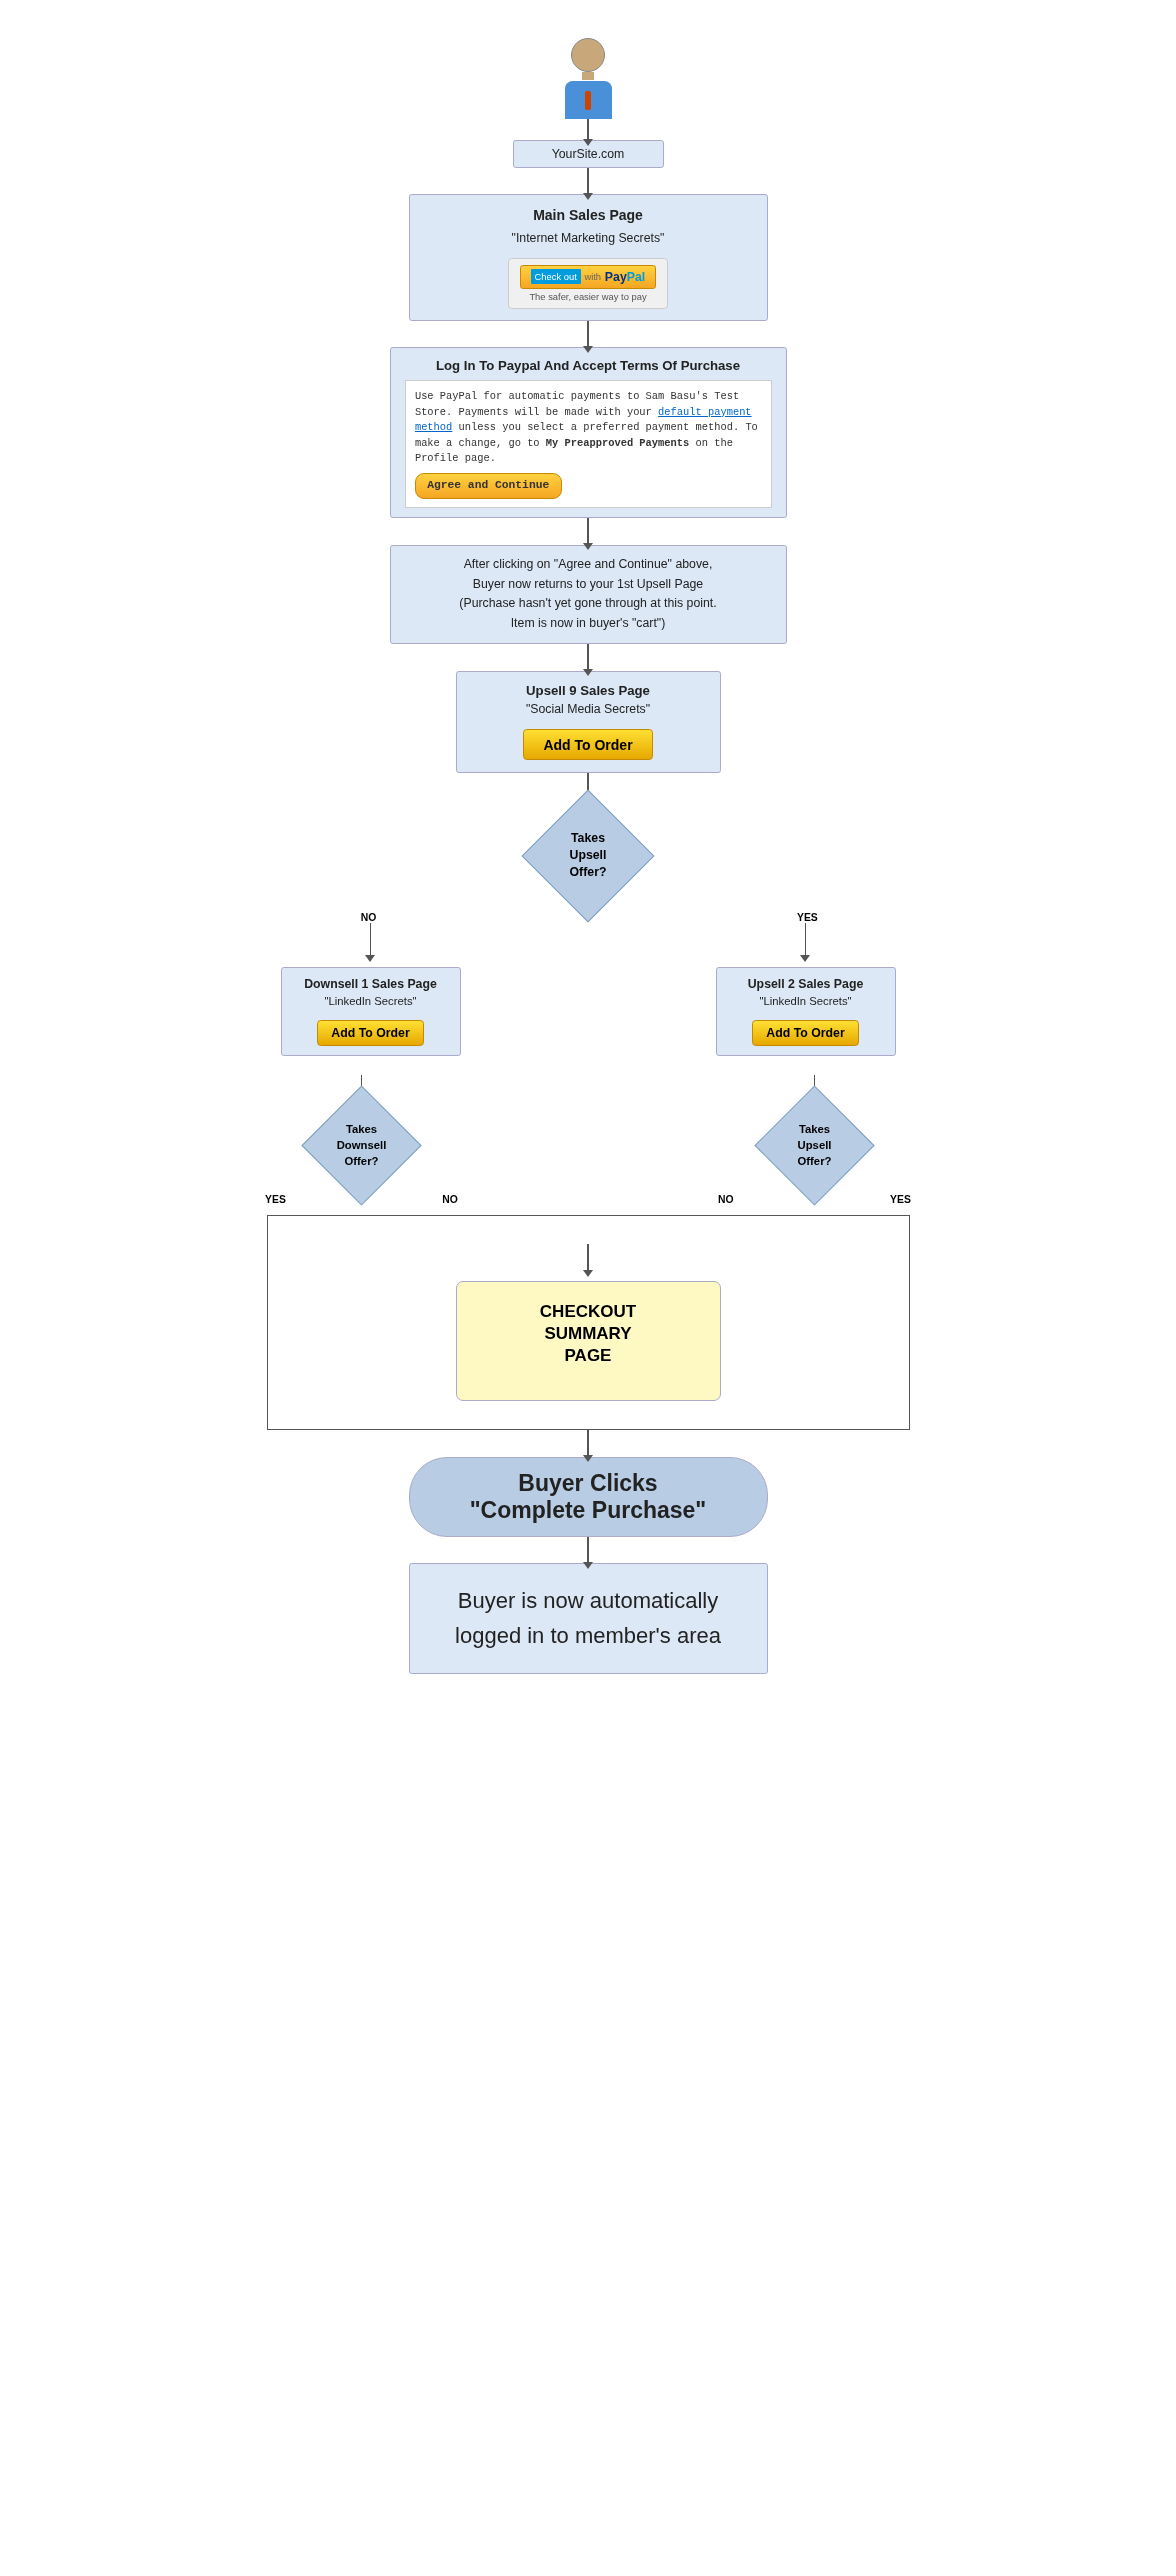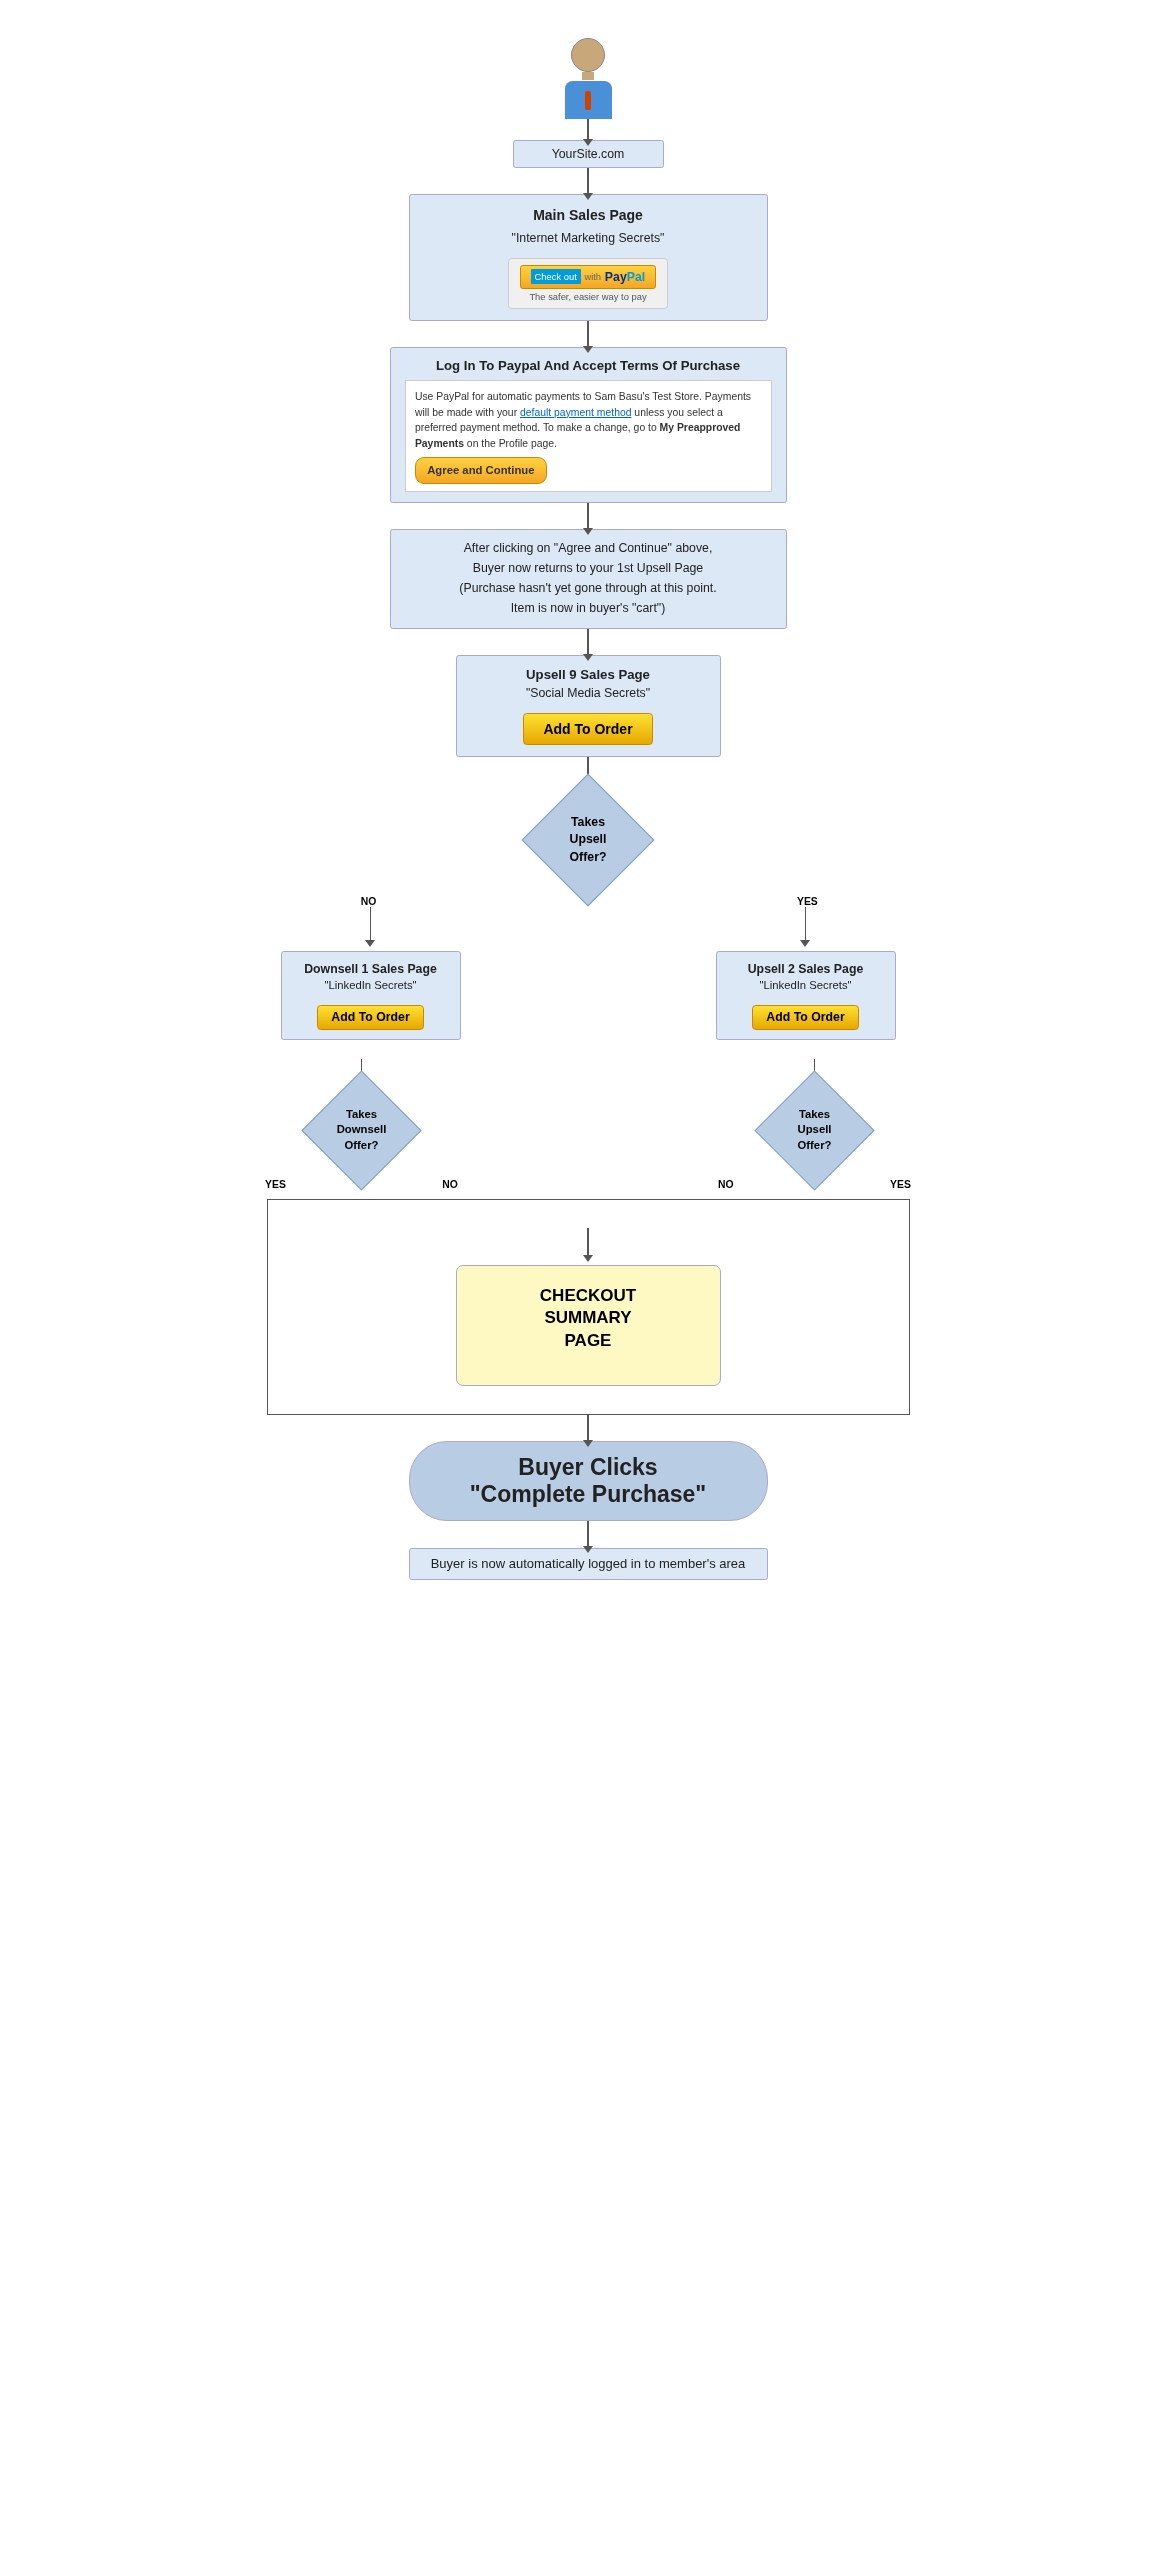--- a/index.html
+++ b/index.html
@@ -149,20 +149,21 @@
       text-align: center;
       margin-bottom: 7.6px;
     }
     .paypal-login-inner {
       background: #fff;
       border: 0.9px solid #ccc;
       padding: 7.6px 9.4px;
       font-size: 10.4px;
       color: #333;
       line-height: 1.5;
+      font-family: Liberation Mono, monospace;
     }
     .paypal-login-inner a {
       color: #0066cc;
       text-decoration: underline;
     }
     .agree-btn {
       background: linear-gradient(to bottom, #ffd140, #f5a623);
       border: 0.9px solid #c68a00;
       border-radius: 9px;
       padding: 3.8px 11.3px;
@@ -376,20 +377,20 @@
   </div>
 
   <div class="arrow-down" style="height:26.5px;"></div>
 
   <div class="rounded-box">
     <span>Buyer Clicks<br>"Complete Purchase"</span>
   </div>
 
   <div class="arrow-down" style="height:26.5px;"></div>
 
-  <div class="box" style="width:359px; font-size:13px; padding:5px 19px; line-height:1.6;">
+  <div class="box" style="width:359px; font-size:22px; padding:19px 19px; line-height:1.6;">
     <span>Buyer is now automatically logged in to member's area</span>
   </div>
 
   <div style="height:28px;"></div>
 
 </div>
 
 
 </body></html>

